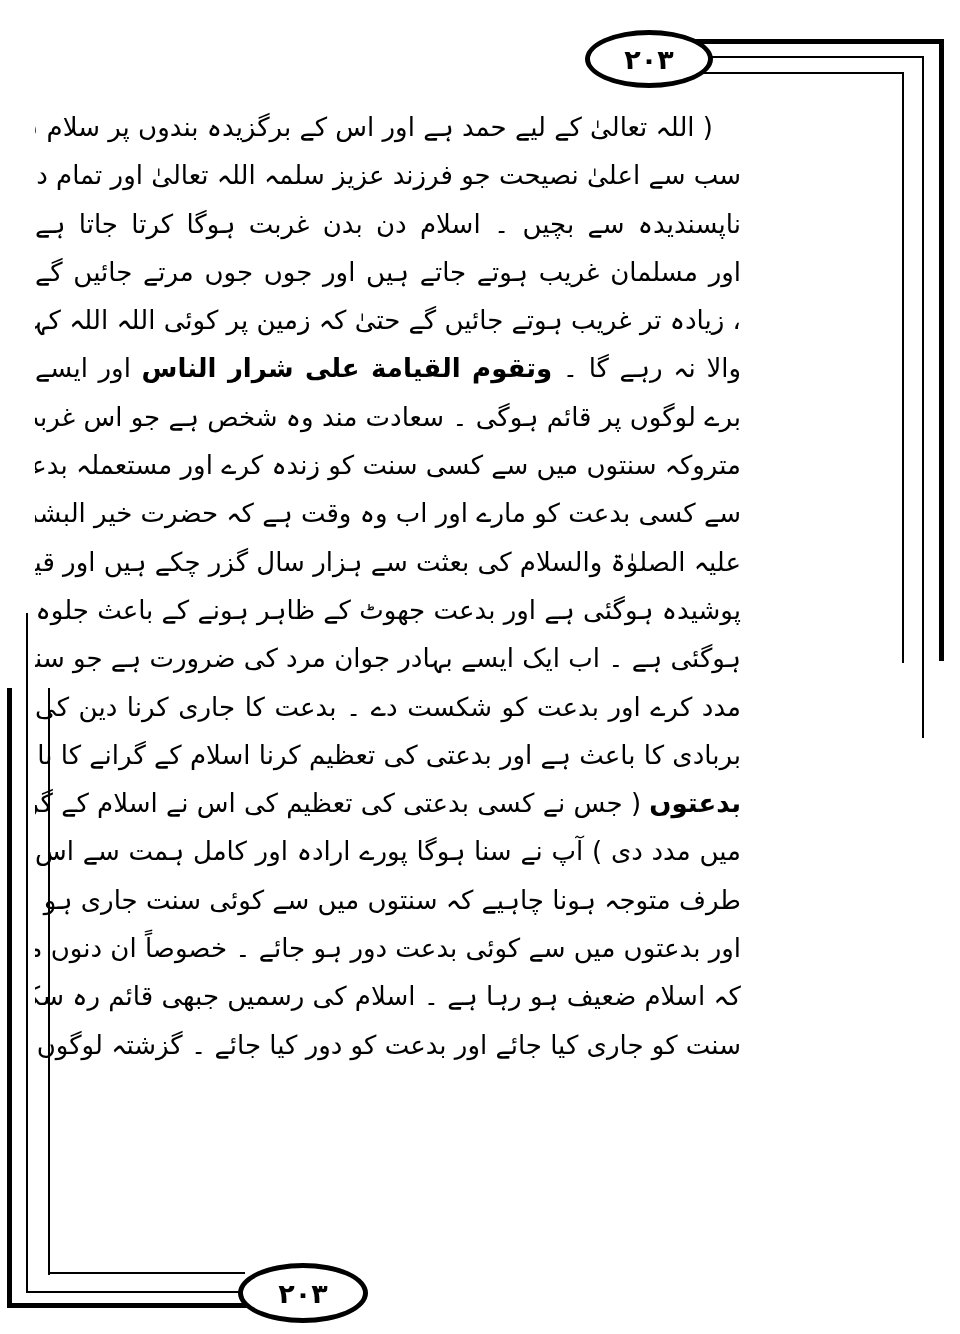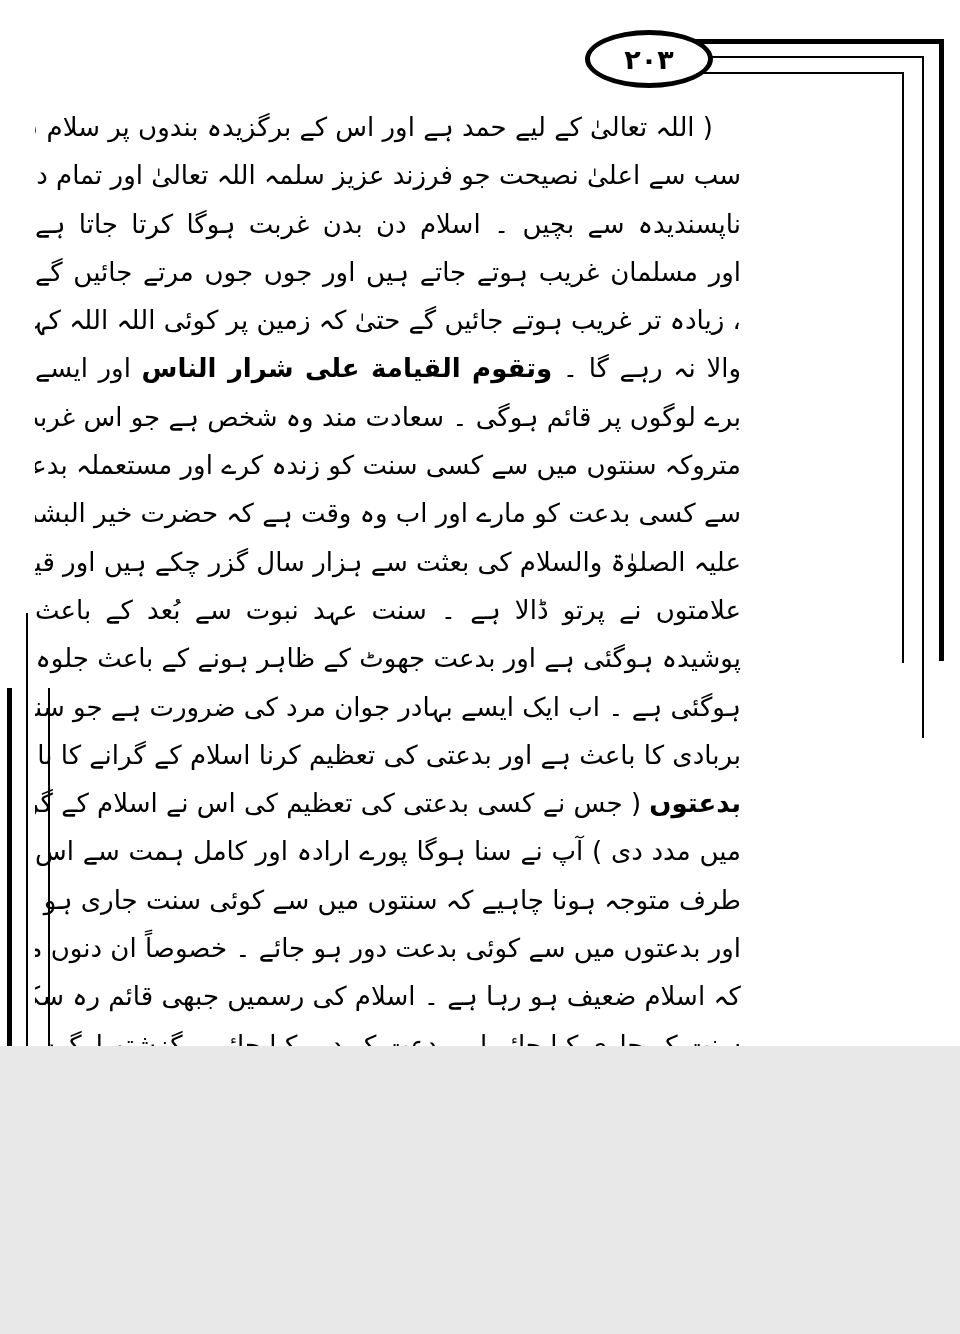--- a/index.html
+++ b/index.html
@@ -1,18 +1,18 @@
 <!DOCTYPE html>
 <html lang="ur" dir="ltr"><head>
 <meta charset="utf-8">
 <style>
   html, body { margin: 0; padding: 0; background: #e8e8e8; }
   .page {
     position: relative;
-    width: 960px; height: 1046px;
+    width: 960px; height: 1334px;
     margin: 0 auto;
     background: #ffffff;
     overflow: hidden;
     font-family: "DejaVu Sans", sans-serif;
     color: #000;
   }
   
   .rule { position: absolute; background: #000; }
   
   .t-h-outer { left: 695px; top: 39px;  width: 249px; height: 5px; }
@@ -95,23 +95,23 @@
       <div class="line indent"><span>( اللہ تعالیٰ کے لیے حمد ہے اور اس کے برگزیدہ بندوں پر سلام ہو )</span></div>
       <div class="line"><span>سب سے اعلیٰ نصیحت جو فرزند عزیز سلمہ اللہ تعالیٰ اور تمام دوستوں کو کی</span></div>
       <div class="line"><span>ناپسندیدہ سے بچیں ۔ اسلام دن بدن غربت ہوگا کرتا جاتا ہے</span></div>
       <div class="line"><span>اور مسلمان غریب ہوتے جاتے ہیں اور جوں جوں مرتے جائیں گے</span></div>
       <div class="line"><span>، زیادہ تر غریب ہوتے جائیں گے حتیٰ کہ زمین پر کوئی اللہ اللہ کہنے</span></div>
       <div class="line"><span>والا نہ رہے گا ۔ </span><b>وتقوم القیامة علی شرار الناس</b><span> اور ایسے</span></div>
       <div class="line"><span>برے لوگوں پر قائم ہوگی ۔ سعادت مند وہ شخص ہے جو اس غربت میں</span></div>
       <div class="line"><span>متروکہ سنتوں میں سے کسی سنت کو زندہ کرے اور مستعملہ بدعتوں میں</span></div>
       <div class="line"><span>سے کسی بدعت کو مارے اور اب وہ وقت ہے کہ حضرت خیر البشر</span></div>
       <div class="line"><span>علیہ الصلوٰۃ والسلام کی بعثت سے ہزار سال گزر چکے ہیں اور قیامت کی</span></div>
-      <div class="line"><span>علامتوں نے پرتو ڈالا ہے ۔ سنت عہد نبوت سے بُعد کے باعث</span></div>
       <div class="line"><span>پوشیدہ ہوگئی ہے اور بدعت جھوٹ کے ظاہر ہونے کے باعث جلوہ گر</span></div>
       <div class="line"><span>ہوگئی ہے ۔ اب ایک ایسے بہادر جوان مرد کی ضرورت ہے جو سنت کی</span></div>
+      <div class="line"><span>مدد کرے اور بدعت کو شکست دے ۔ بدعت کا جاری کرنا دین کی</span></div>
       <div class="line"><span>بربادی کا باعث ہے اور بدعتی کی تعظیم کرنا اسلام کے گرانے کا باعث</span></div>
       <div class="line"><b>بدعتوں</b><span> ( جس نے کسی بدعتی کی تعظیم کی اس نے اسلام کے گرانے</span></div>
       <div class="line"><span>میں مدد دی ) آپ نے سنا ہوگا پورے ارادہ اور کامل ہمت سے اس</span></div>
       <div class="line"><span>طرف متوجہ ہونا چاہیے کہ سنتوں میں سے کوئی سنت جاری ہو جائے</span></div>
       <div class="line"><span>اور بدعتوں میں سے کوئی بدعت دور ہو جائے ۔ خصوصاً ان دنوں میں</span></div>
       <div class="line"><span>کہ اسلام ضعیف ہو رہا ہے ۔ اسلام کی رسمیں جبھی قائم رہ سکتی ہیں جبکہ</span></div>
       <div class="line"><span>سنت کو جاری کیا جائے اور بدعت کو دور کیا جائے ۔ گزشتہ لوگوں نے</span></div>
     </div>
 
 </div>

